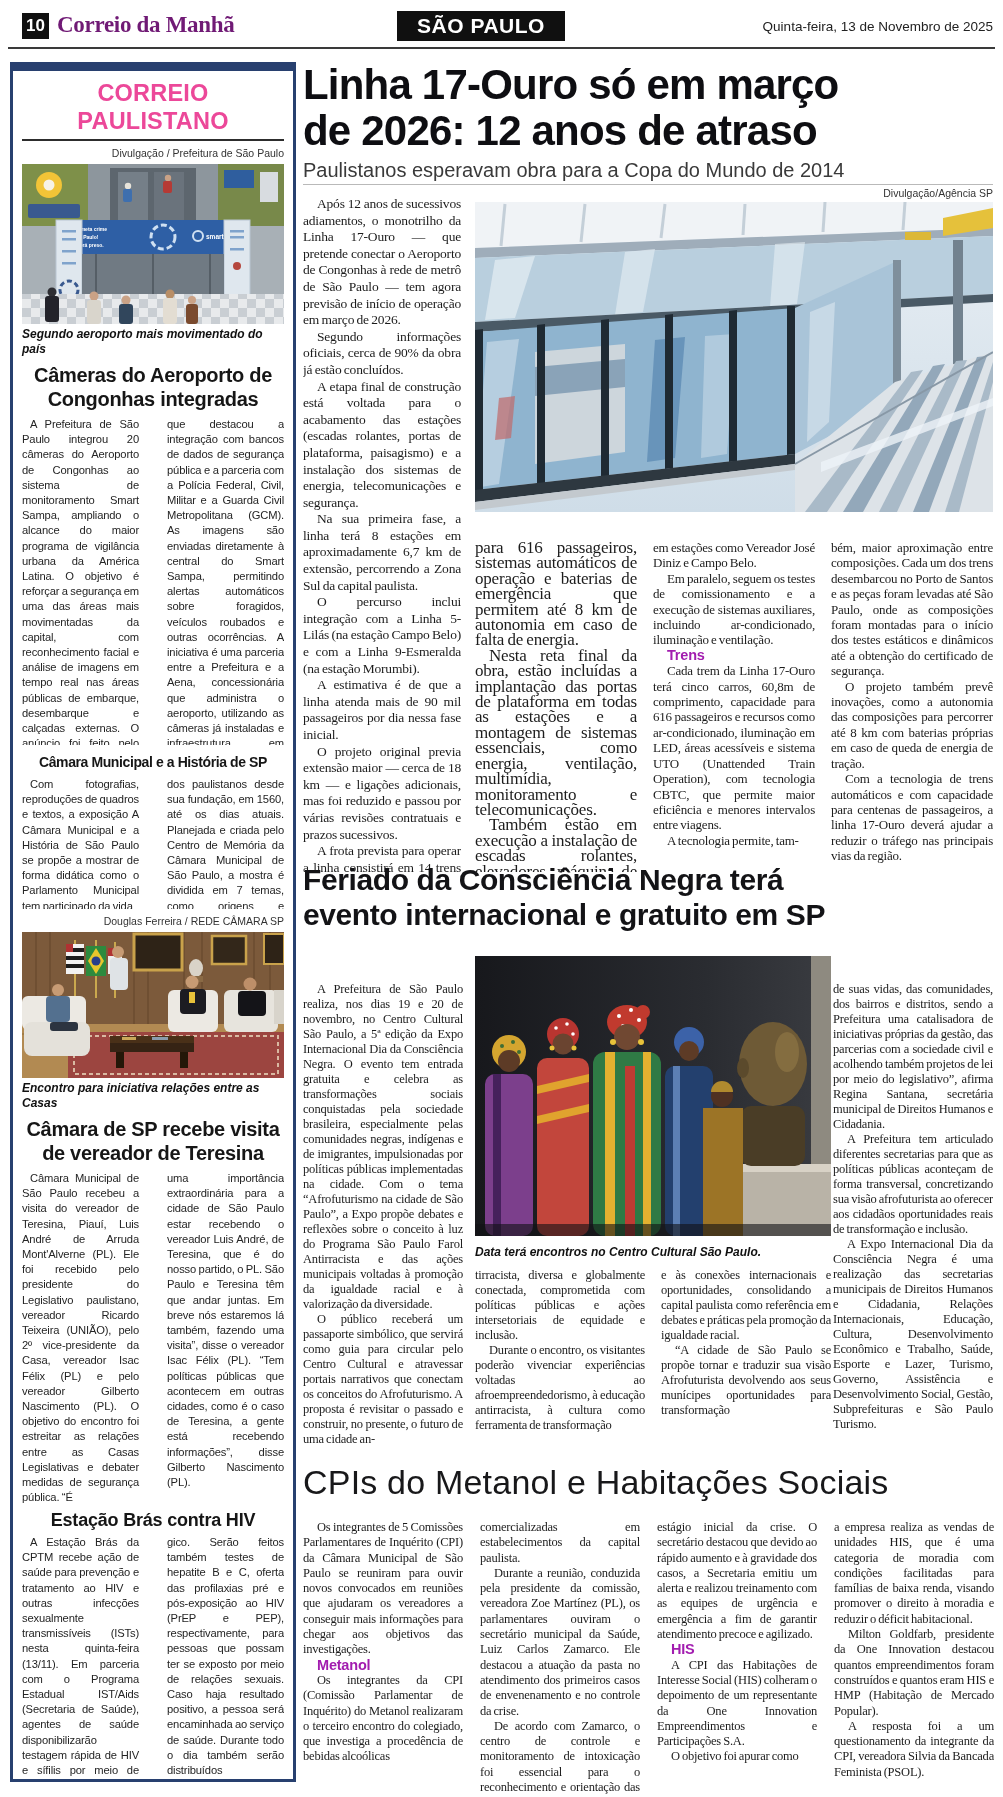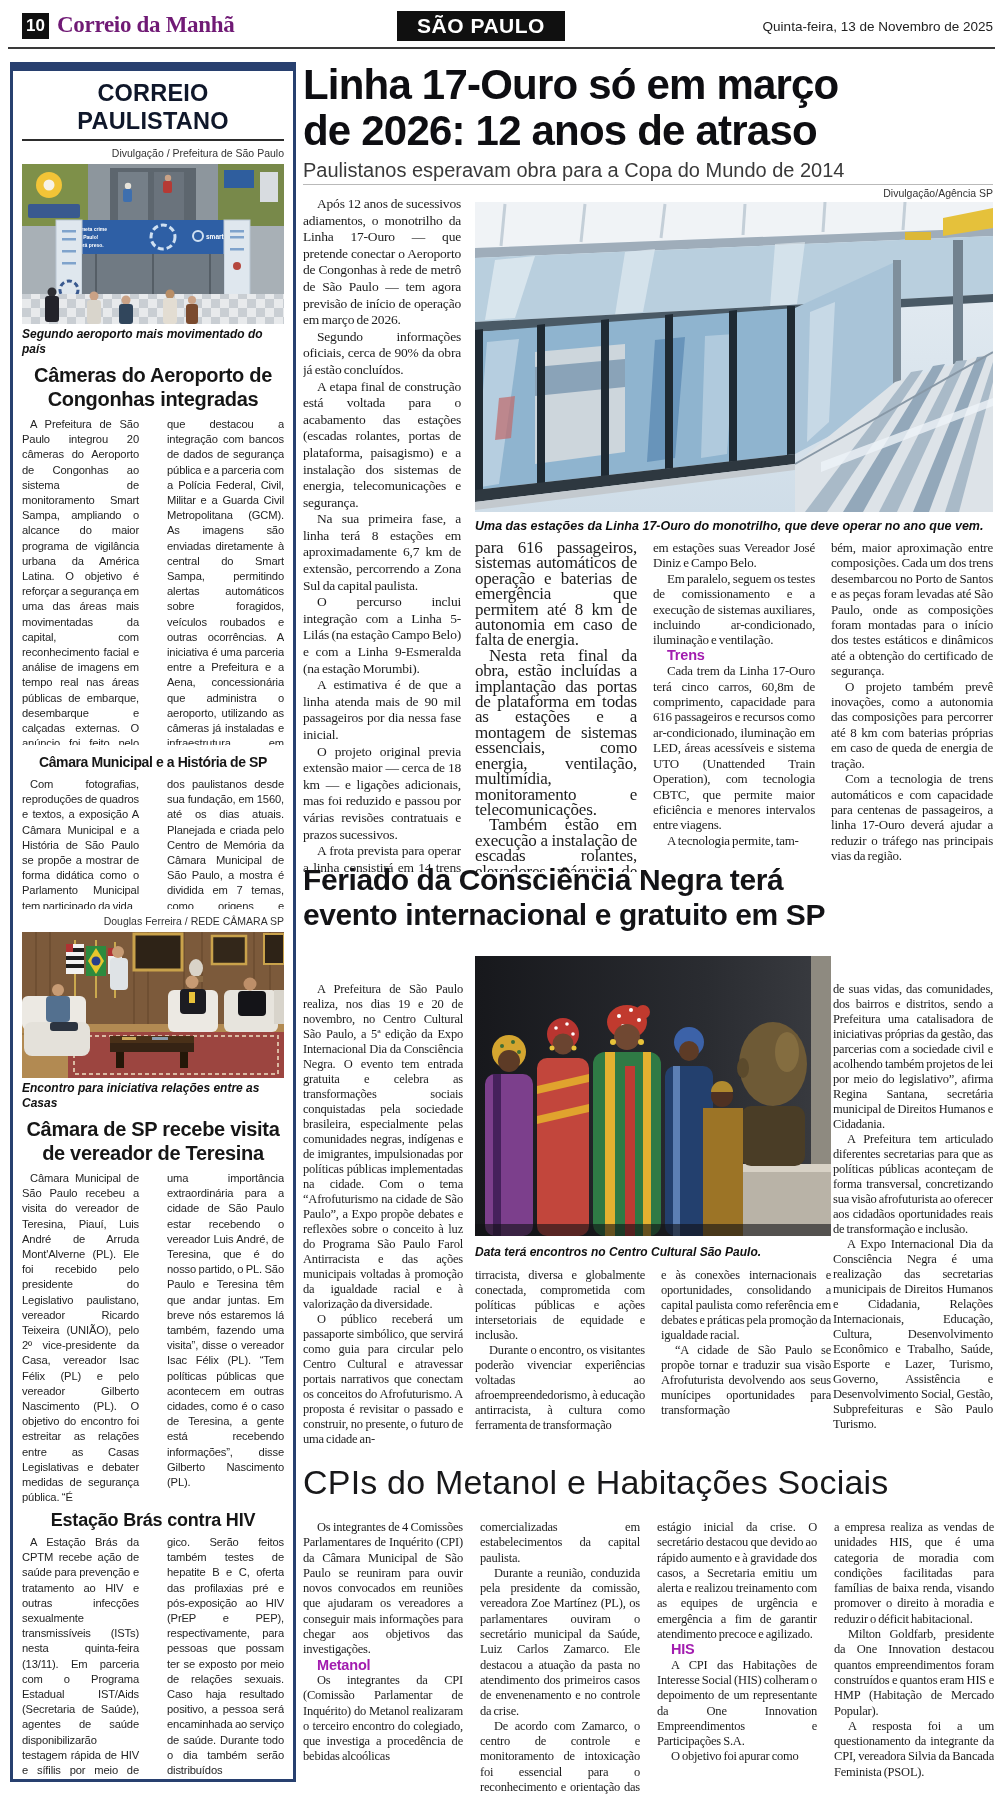--- a/index.html
+++ b/index.html
@@ -11,21 +11,21 @@
   #hdr .brand{position:absolute;left:57px;top:12px;font-family:"Liberation Serif","DejaVu Serif",serif;
       font-weight:700;font-size:23px;letter-spacing:-0.3px;color:#701a75;}
   #hdr .secbox{position:absolute;left:397px;top:11px;width:168px;height:30px;background:#101010;
       color:#fff;font:700 21px/30px "Liberation Sans",sans-serif;text-align:center;letter-spacing:0.5px;}
   #hdr .date{position:absolute;right:10px;top:19px;font-size:13.5px;color:#222;}
   #hdr .hrule{position:absolute;left:8px;right:8px;top:47px;height:2px;background:#3a3a3a;}
   
   #leftbox{position:absolute;left:10px;top:62px;width:286px;height:1720px;box-sizing:border-box;
       border:3px solid #28406f;border-top-width:9px;padding:0 9px 4px;overflow:hidden;background:#fff;}
   .lc-title{font-weight:800;font-size:23.5px;letter-spacing:0.2px;text-align:center;
-      padding-top:8px;line-height:28px;color:#0f172a;}
+      padding-top:8px;line-height:28px;color:#ec4899;}
   .lc-rule{border-top:2px solid #2d2d2d;margin:4px 0 6px;}
   .credit{font-size:10.5px;color:#333;text-align:right;line-height:13px;margin-bottom:4px;}
   .ph{width:100%;overflow:hidden;background:#ccc;}
   .ph svg{display:block;width:100%;height:100%;}
   .ph-airport{height:160px;}
   .ph-meeting{height:146px;}
   .cap{font-style:italic;font-weight:700;font-size:12px;line-height:15px;margin:3px 0 1px;color:#111;}
   .lc-h{font-weight:700;text-align:center;color:#161616;margin:0;}
   .lc-h.big{font-size:20px;line-height:24px;letter-spacing:-0.3px;margin:6px 0 6px;}
   .lc-h.mid{font-size:14px;line-height:18px;letter-spacing:-0.4px;margin:8px 0 6px;white-space:nowrap;overflow:hidden;}
@@ -296,40 +296,39 @@
         <polygon points="320,262 420,180 518,150 518,310 320,310" fill="#dde3e8"></polygon>
         <polygon points="330,310 352,310 448,168 436,170" fill="#a9bac8"></polygon>
         <polygon points="368,310 388,310 470,162 458,164" fill="#93a8ba"></polygon>
         <polygon points="404,310 422,310 492,158 481,159" fill="#a9bac8"></polygon>
         <polygon points="438,310 454,310 512,154 502,155" fill="#93a8ba"></polygon>
         <polygon points="470,310 484,310 518,180 518,160" fill="#a9bac8"></polygon>
         <polygon points="346,260 518,196 518,204 346,270" fill="#eef3f7" opacity="0.8"></polygon>
         <line x1="320" y1="262" x2="518" y2="150" stroke="#8898a6" stroke-width="2"></line>
       </svg>
     </div>
-    <div class="cap mcap">Uma das estações da Linha 17-Ouro do monotrilho, que deve operar no ano que vem.</div>
 
     <div class="col ser c1m">
       <p>Após 12 anos de sucessivos adiamentos, o monotrilho da Linha 17-Ouro — que pretende conectar o Aeroporto de Congonhas à rede de metrô de São Paulo — tem agora previsão de início de operação em março de 2026.</p>
       <p>Segundo informações oficiais, cerca de 90% da obra já estão concluídos.</p>
       <p>A etapa final de construção está voltada para o acabamento das estações (escadas rolantes, portas de plataforma, paisagismo) e a instalação dos sistemas de energia, telecomunicações e segurança.</p>
       <p>Na sua primeira fase, a linha terá 8 estações em aproximadamente 6,7 km de extensão, percorrendo a Zona Sul da capital paulista.</p>
       <p>O percurso inclui integração com a Linha 5-Lilás (na estação Campo Belo) e com a Linha 9-Esmeralda (na estação Morumbi).</p>
       <p>A estimativa é de que a linha atenda mais de 90 mil passageiros por dia nessa fase inicial.</p>
       <p>O projeto original previa extensão maior — cerca de 18 km — e ligações adicionais, mas foi reduzido e passou por várias revisões contratuais e prazos sucessivos.</p>
       <p>A frota prevista para operar a linha consistirá em 14 trens com cinco carros cada, cada composição com capacidade</p>
     </div>
     <div class="col ser c2m">
       <p class="ni">para 616 passageiros, sistemas automáticos de operação e baterias de emergência que permitem até 8 km de autonomia em caso de falta de energia.</p>
       <p>Nesta reta final da obra, estão incluídas a implantação das portas de plataforma em todas as estações e a montagem de sistemas essenciais, como energia, ventilação, multimídia, monitoramento e telecomunicações.</p>
       <p>Também estão em execução a instalação de escadas rolantes, elevadores, máquina de lavar trem e veículo de manutenção de via, que já passa por processo de comissionamento.</p>
       <p>Os sistemas de alimentação elétrica já foram energizados</p>
     </div>
     <div class="col ser c3m">
-      <p class="ni">em estações suas Vereador José Diniz e Campo Belo.</p>
+      <p class="ni">em estações como Vereador José Diniz e Campo Belo.</p>
       <p>Em paralelo, seguem os testes de comissionamento e a execução de sistemas auxiliares, incluindo ar-condicionado, iluminação e ventilação.</p>
       <p class="shead">Trens</p>
       <p>Cada trem da Linha 17-Ouro terá cinco carros, 60,8m de comprimento, capacidade para 616 passageiros e recursos como ar-condicionado, iluminação em LED, áreas acessíveis e sistema UTO (Unattended Train Operation), com tecnologia CBTC, que permite maior eficiência e menores intervalos entre viagens.</p>
       <p>A tecnologia permite, tam-</p>
     </div>
     <div class="col ser c4m">
       <p class="ni">bém, maior aproximação entre composições. Cada um dos trens desembarcou no Porto de Santos e as peças foram levadas até São Paulo, onde as composições foram montadas para o início dos testes estáticos e dinâmicos até a obtenção do certificado de segurança.</p>
       <p>O projeto também prevê inovações, como a autonomia das composições para percorrer até 8 km com baterias próprias em caso de queda de energia de tração.</p>
       <p>Com a tecnologia de trens automáticos e com capacidade para centenas de passageiros, a linha 17-Ouro deverá ajudar a reduzir o tráfego nas principais vias da região.</p>
     </div>
@@ -423,21 +422,21 @@
       <p class="ni">de suas vidas, das comunidades, dos bairros e distritos, sendo a Prefeitura uma catalisadora de iniciativas próprias da gestão, das parcerias com a sociedade civil e acolhendo também projetos de lei por meio do legislativo”, afirma Regina Santana, secretária municipal de Direitos Humanos e Cidadania.</p>
       <p>A Prefeitura tem articulado diferentes secretarias para que as políticas públicas aconteçam de forma transversal, concretizando sua visão afrofuturista ao oferecer aos cidadãos oportunidades reais de transformação e inclusão.</p>
       <p>A Expo Internacional Dia da Consciência Negra é uma realização das secretarias municipais de Direitos Humanos e Cidadania, Relações Internacionais, Educação, Cultura, Desenvolvimento Econômico e Trabalho, Saúde, Esporte e Lazer, Turismo, Governo, Assistência e Desenvolvimento Social, Gestão, Subprefeituras e São Paulo Turismo.</p>
     </div>
   </div>
 
   <div id="cpis" class="abs">
     <div class="ch">CPIs do Metanol e Habitações Sociais</div>
 
     <div class="col ser ccpi cp1">
-      <p>Os integrantes de 4 Comissões Parlamentares de Inquérito (CPI) da Câmara Municipal de São Paulo se reuniram para ouvir novos convocados em reuniões que ajudaram os vereadores a conseguir mais informações para chegar aos objetivos das investigações.</p>
+      <p>Os integrantes de 5 Comissões Parlamentares de Inquérito (CPI) da Câmara Municipal de São Paulo se reuniram para ouvir novos convocados em reuniões que ajudaram os vereadores a conseguir mais informações para chegar aos objetivos das investigações.</p>
       <p class="shead">Metanol</p>
       <p>Os integrantes da CPI (Comissão Parlamentar de Inquérito) do Metanol realizaram o terceiro encontro do colegiado, que investiga a procedência de bebidas alcoólicas</p>
     </div>
     <div class="col ser ccpi cp2">
       <p class="ni">comercializadas em estabelecimentos da capital paulista.</p>
       <p>Durante a reunião, conduzida pela presidente da comissão, vereadora Zoe Martínez (PL), os parlamentares ouviram o secretário municipal da Saúde, Luiz Carlos Zamarco. Ele destacou a atuação da pasta no atendimento dos primeiros casos de envenenamento e no controle da crise.</p>
       <p>De acordo com Zamarco, o centro de controle e monitoramento de intoxicação foi essencial para o reconhecimento e orientação das unidades de saúde durante o</p>
     </div>
     <div class="col ser ccpi cp3">
       <p class="ni">estágio inicial da crise. O secretário destacou que devido ao rápido aumento e à gravidade dos casos, a Secretaria emitiu um alerta e realizou treinamento com as equipes de urgência e emergência a fim de garantir atendimento precoce e agilizado.</p>

